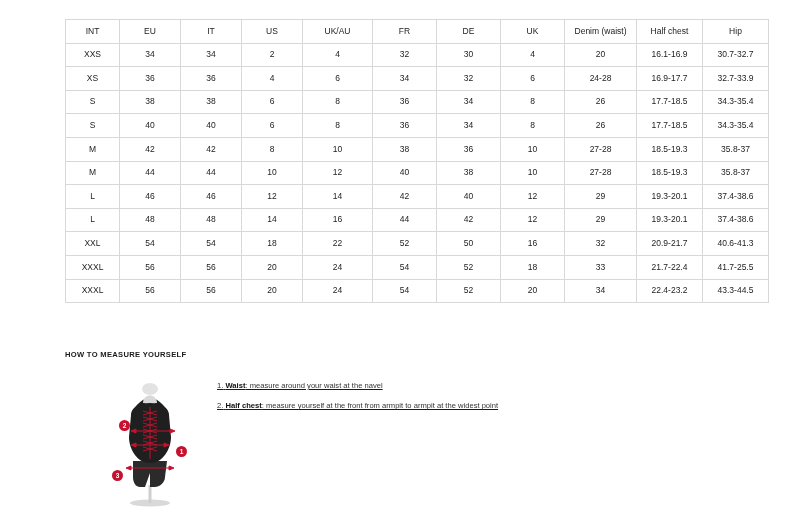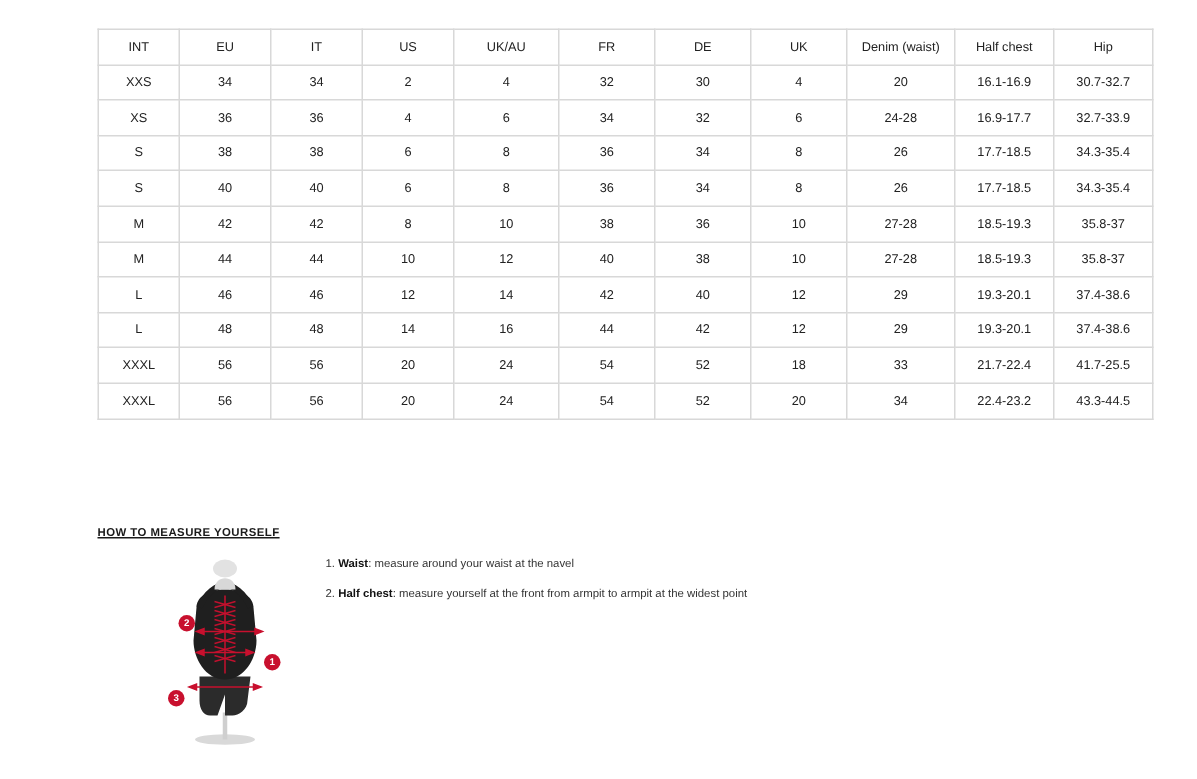--- a/index.html
+++ b/index.html
@@ -61,26 +61,26 @@
     position: absolute;
     left: 65px;
     top: 350px;
     width: 668px;
   }
   .measure-title {
     font-size: 7.6px;
     font-weight: bold;
     letter-spacing: 0.3px;
     color: #1a1a1a;
-    margin-bottom: 4px;
-    text-decoration: underline;
+    margin-bottom: 14px;
   }
   .measure-body {
     display: flex;
     align-items: flex-start;
+    text-decoration: underline;
   }
   .figure-box {
     width: 110px;
     height: 135px;
     position: relative;
     flex: 0 0 110px;
     margin-left: 28px;
   }
   .steps {
     margin-left: 14px;
@@ -245,20 +245,33 @@
           <td>14</td>
           <td>16</td>
           <td>44</td>
           <td>42</td>
           <td>12</td>
           <td>29</td>
           <td>19.3-20.1</td>
           <td>37.4-38.6</td>
         </tr>
         <tr>
+          <td>XXL</td>
+          <td>54</td>
+          <td>54</td>
+          <td>18</td>
+          <td>22</td>
+          <td>52</td>
+          <td>50</td>
+          <td>16</td>
+          <td>32</td>
+          <td>20.9-21.7</td>
+          <td>40.6-41.3</td>
+        </tr>
+        <tr>
           <td>XXXL</td>
           <td>56</td>
           <td>56</td>
           <td>20</td>
           <td>24</td>
           <td>54</td>
           <td>52</td>
           <td>18</td>
           <td>33</td>
           <td>21.7-22.4</td>

